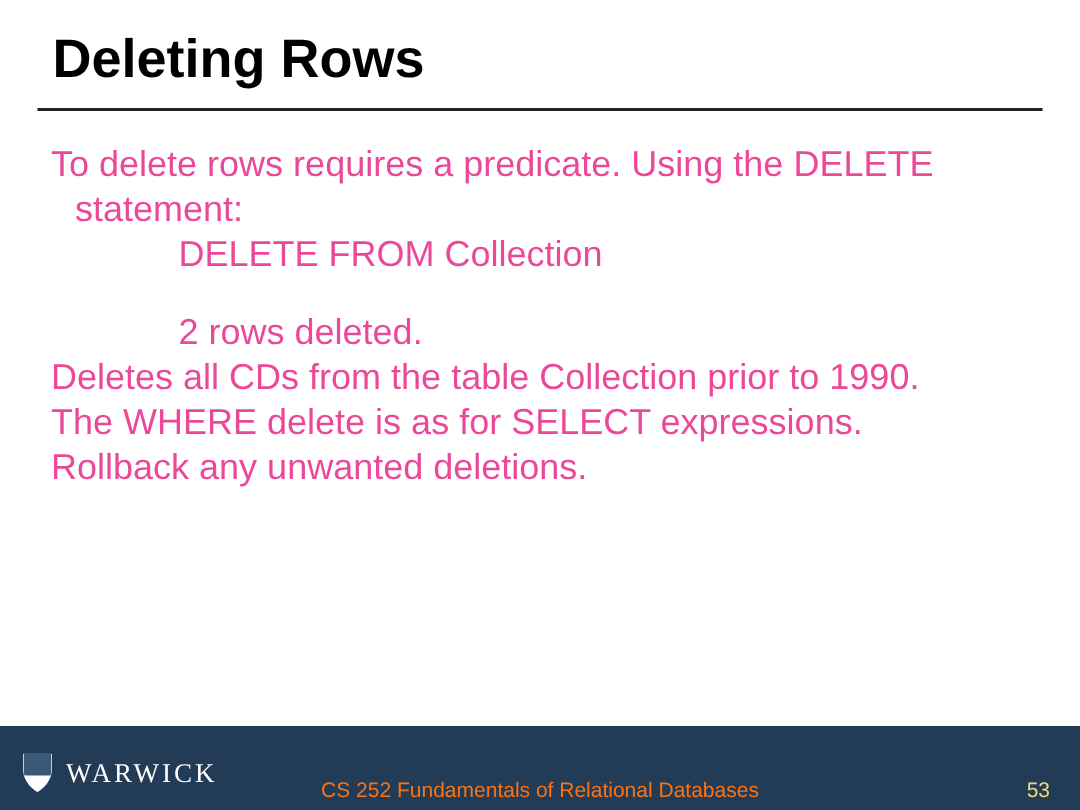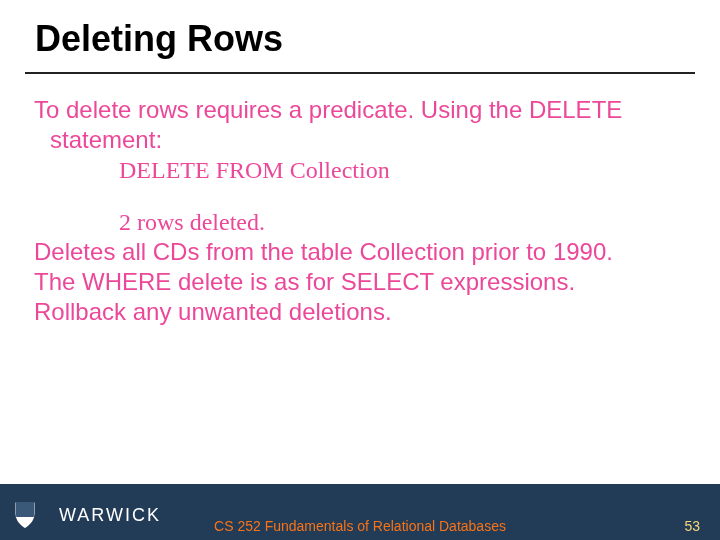--- a/index.html
+++ b/index.html
@@ -2,28 +2,28 @@
 <html><head>
 <meta charset="utf-8">
 <style>
   html,body{margin:0;padding:0;width:720px;height:540px;background:#fff;font-family:Arial,Helvetica,sans-serif;overflow:hidden}
   .slide{position:relative;width:720px;height:540px;box-sizing:border-box}
   .title{position:absolute;left:35px;top:18px;font-size:36px;font-weight:700;color:#000}
   .underline{position:absolute;left:25px;top:72px;width:670px;height:0;border-top:2px solid #222}
   .body{position:absolute;left:34px;top:95px;width:640px;font-size:24px;color:#ec4899;line-height:1.25}
   .indent1{margin-left:16px}
   .indent2{margin-left:85px}
-  .mono{font-family:Liberation Serif, serif}
+  .mono{font-family:Liberation Sans, sans-serif}
   .gap{height:22px}
   .footer{position:absolute;left:0;bottom:0;width:720px;height:56px;background:#223b57}
   .footer .coursename{position:absolute;left:0;right:0;bottom:6px;text-align:center;font-size:14px;color:#f97316}
   .footer .pagenum{position:absolute;right:20px;bottom:6px;font-size:14px;color:#f5d77a}
   .logo{position:absolute;left:12px;bottom:10px;display:flex;align-items:center}
   .logo svg{display:block}
-  .logo-text{color:#fff;font-weight:400;letter-spacing:2px;font-size:18px;margin-left:21px;font-family:Liberation Sans, sans-serif}
+  .logo-text{color:#fff;font-weight:400;letter-spacing:2px;font-size:18px;margin-left:6px;font-family:Liberation Serif, serif}
 </style>
 </head>
 <body>
 
 <div class="slide">
   <div class="title">Deleting Rows</div>
   <div class="underline"></div>
 
   <div class="body">
     <div>To delete rows requires a predicate. Using the DELETE</div>

